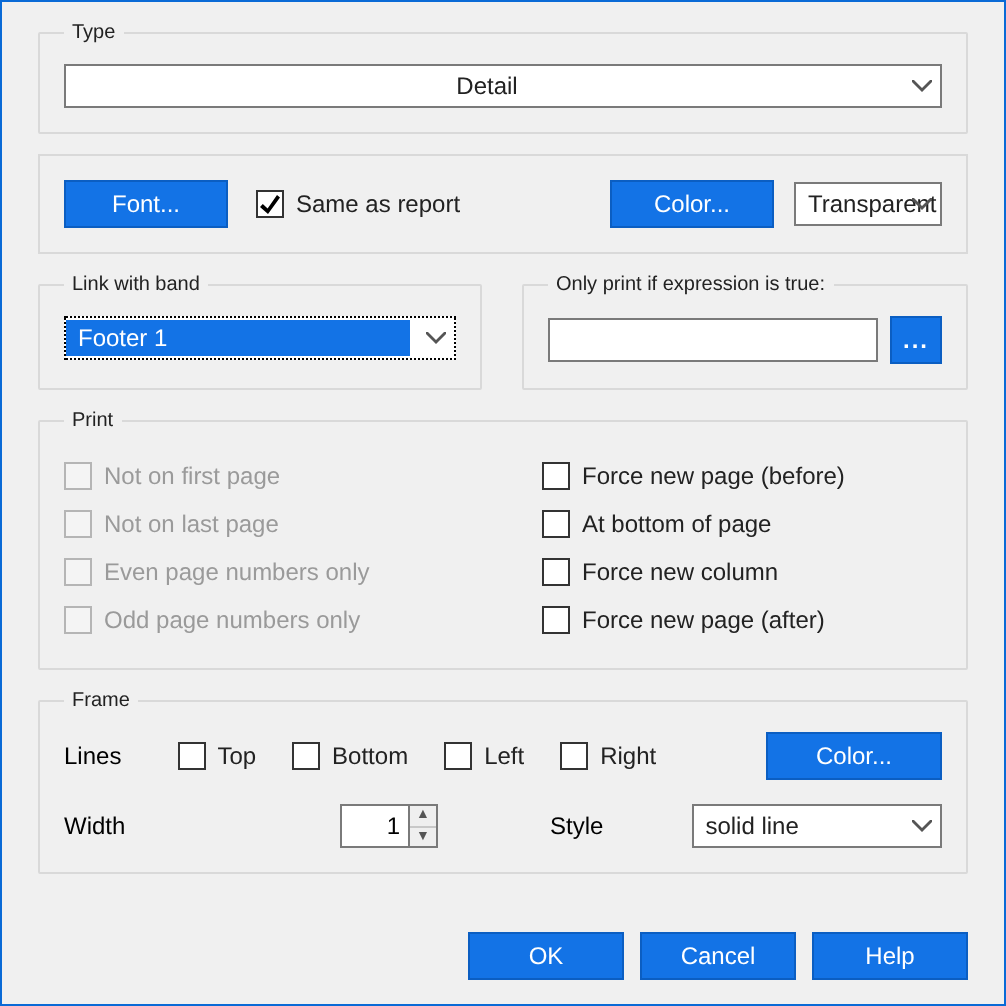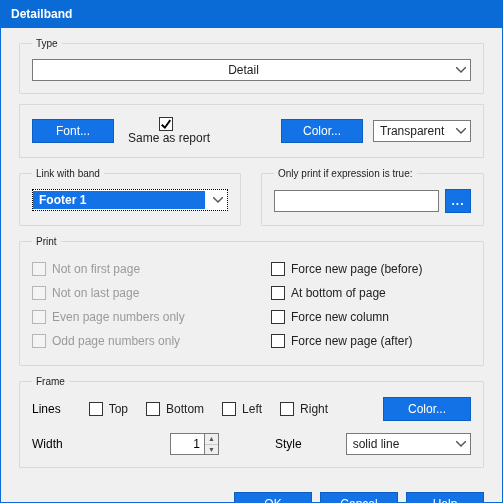--- a/index.html
+++ b/index.html
@@ -183,62 +183,59 @@
   .nofs {
     border: 1px solid #d9d9d9;
     padding: 12px;
     margin-bottom: 10px;
   }
 </style>
 </head>
 <body>
 
 <div class="window">
-  <div class="titlebar">
-    <span>Detailband</span>
-  </div>
 
   <div class="client">
 
     <fieldset>
       <legend>Type</legend>
       <div class="select select-wide">
         <span>Detail</span>
         <span class="chev">
           <svg width="10" height="6">
               <path d="M0 0 L5 5 L10 0" fill="none" stroke="#555" stroke-width="1.4"></path>
             </svg>
         </span>
       </div>
     </fieldset>
 
     <div class="nofs">
       <div class="row" style="gap:10px;">
         <button class="btn">Font...</button>
-        <div class="row" style="margin-left:4px;flex-direction:column;">
+        <div class="row" style="margin-left:4px;">
           <span class="cb checked"></span>
           <span class="cb-label">Same as report</span>
         </div>
         <div style="flex:1"></div>
         <button class="btn">Color...</button>
-        <div class="select" style="width:98px;">
+        <div class="select" style="width:74px;">
           <span>Transparent</span>
           <span class="chev">
             <svg width="10" height="6">
                 <path d="M0 0 L5 5 L10 0" fill="none" stroke="#555" stroke-width="1.4"></path>
               </svg>
           </span>
         </div>
       </div>
     </div>
 
     <div class="grid-two">
       <fieldset>
         <legend>Link with band</legend>
-        <div class="select select-wide combo-focus" style="padding:0 22px 0 0; background:#fff;font-weight:bold;">
+        <div class="select select-wide combo-focus" style="padding:0 22px 0 0; background:#fff;">
           <span class="inner" style="padding:2px 6px; margin:0px;">Footer 1</span>
           <span class="chev">
             <svg width="10" height="6">
                 <path d="M0 0 L5 5 L10 0" fill="none" stroke="#555" stroke-width="1.4"></path>
               </svg>
           </span>
         </div>
       </fieldset>
 
       <fieldset>

